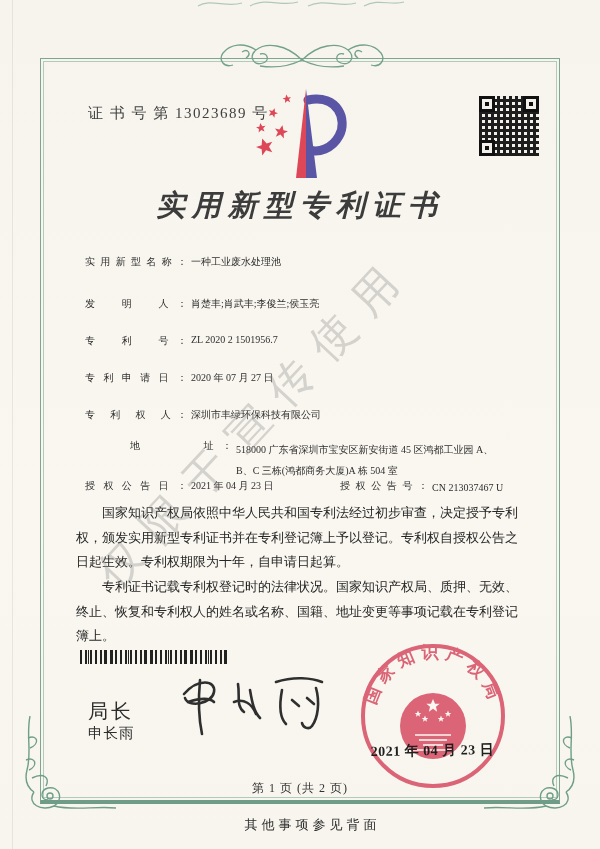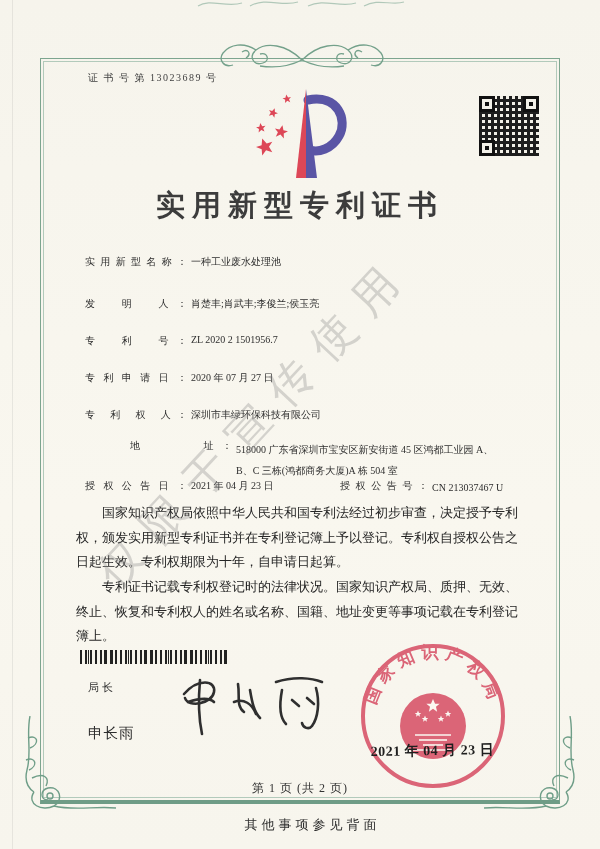--- a/index.html
+++ b/index.html
@@ -12,32 +12,32 @@
   .abs{position:absolute;}
   
   #scan-line{left:12px;top:0;width:1px;height:849px;background:rgba(110,110,110,.12);}
 
   
   #frame{left:40px;top:58px;width:518px;height:741px;
          border:1px solid #7da58f;border-bottom:4px solid #6f9c86;}
   #frame-inner{position:absolute;left:2px;top:2px;right:2px;bottom:2px;border:1px solid #b2cabb;}
 
   
-  #cert-no{left:88px;top:71px;font-size:10px;letter-spacing:1.5px;color:#3f3f3f;}
+  #cert-no{left:88px;top:104px;font-size:15px;letter-spacing:1.5px;color:#3f3f3f;}
   #logo{left:248px;top:86px;}
   #qr{left:479px;top:96px;width:60px;height:60px;background-color:#f2f0e8;
       background-image:
         repeating-linear-gradient(0deg,#1e1e1e 0 3px,transparent 3px 6px),
         repeating-linear-gradient(90deg,#1e1e1e 0 3px,#f2f0e8 3px 6px);
       background-size:100% 100%;}
   .finder{position:absolute;width:16px;height:16px;border:3px solid #111;background:#f2f0e8;box-sizing:border-box;}
   .finder::after{content:"";position:absolute;left:3px;top:3px;width:4px;height:4px;background:#111;}
   #f-tl{left:0;top:0;} #f-tr{right:0;top:0;} #f-bl{left:0;bottom:0;}
   #title{left:0;right:0;top:186px;text-align:center;font-size:29px;font-weight:700;
-         letter-spacing:7px;color:#3c3c3c;}
+         letter-spacing:7px;color:#3c3c3c;font-style:italic;}
 
   
   .field{position:absolute;left:85px;display:flex;font-size:10px;color:#2e2e2e;white-space:nowrap;}
   .flabel{display:inline-block;width:102px;flex:none;text-align:justify;text-align-last:justify;}
   .fvalue{padding-left:4px;}
   #fld-0{top:255px;} #fld-1{top:297px;justify-content:center;} #fld-2{top:334px;} #fld-3{top:371px;}
   #fld-4{top:408px;} #fld-5{top:439px;margin-left:45px;}
   #fld-5 .fvalue div{line-height:21px;}
   #grant-date{top:479px;} #grant-no{top:479px;left:340px;align-items:flex-end;}
   #grant-no .flabel{width:88px;}
@@ -46,21 +46,21 @@
   #paras{left:76px;top:501px;width:452px;font-size:13px;line-height:1.9;color:#262626;}
   #paras p{margin:0;text-indent:2em;}
 
   
   #barcode{left:80px;top:650px;width:150px;height:14px;background-color:#f6f4ec;
     background-image:
       repeating-linear-gradient(90deg,#222 0 2px,transparent 2px 5px),
       repeating-linear-gradient(90deg,#222 0 1px,transparent 1px 8px);}
 
   
-  #director-title{left:88px;top:680px;font-size:11px;letter-spacing:3px;color:#2d2d2d;font-family:Liberation Mono, monospace;}
+  #director-title{left:88px;top:698px;font-size:20px;letter-spacing:3px;color:#2d2d2d;font-family:Liberation Mono, monospace;}
   #director-name{left:88px;top:724px;font-size:14.5px;letter-spacing:1px;color:#2d2d2d;font-family:Liberation Serif, serif;}
   #signature{left:172px;top:668px;}
 
   
   #seal{left:357px;top:640px;opacity:.9;}
   #seal-date{left:350px;top:742px;width:165px;text-align:center;font-size:14px;
              font-weight:600;color:#1f1f1f;transform:rotate(-1deg);letter-spacing:.5px;}
 
   
   #page-num{left:0;right:0;top:780px;text-align:center;font-size:12px;letter-spacing:1px;color:#333;}

